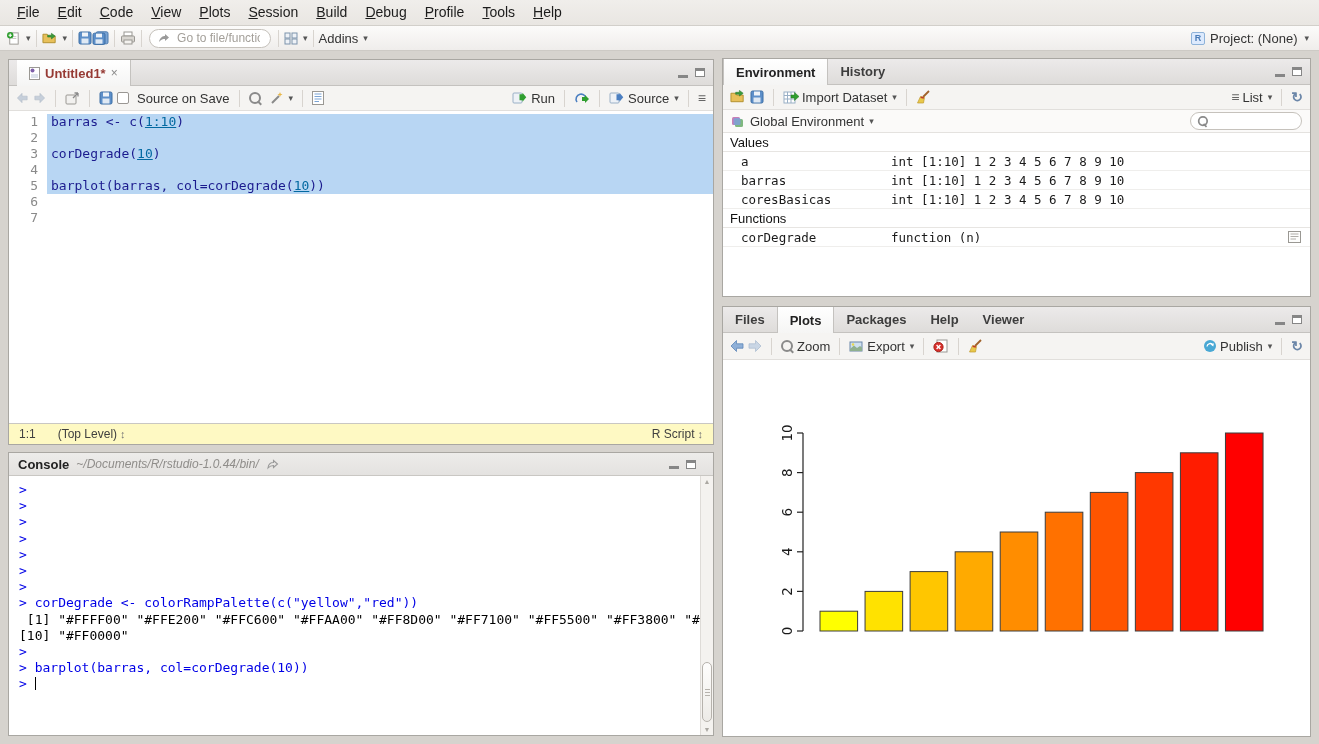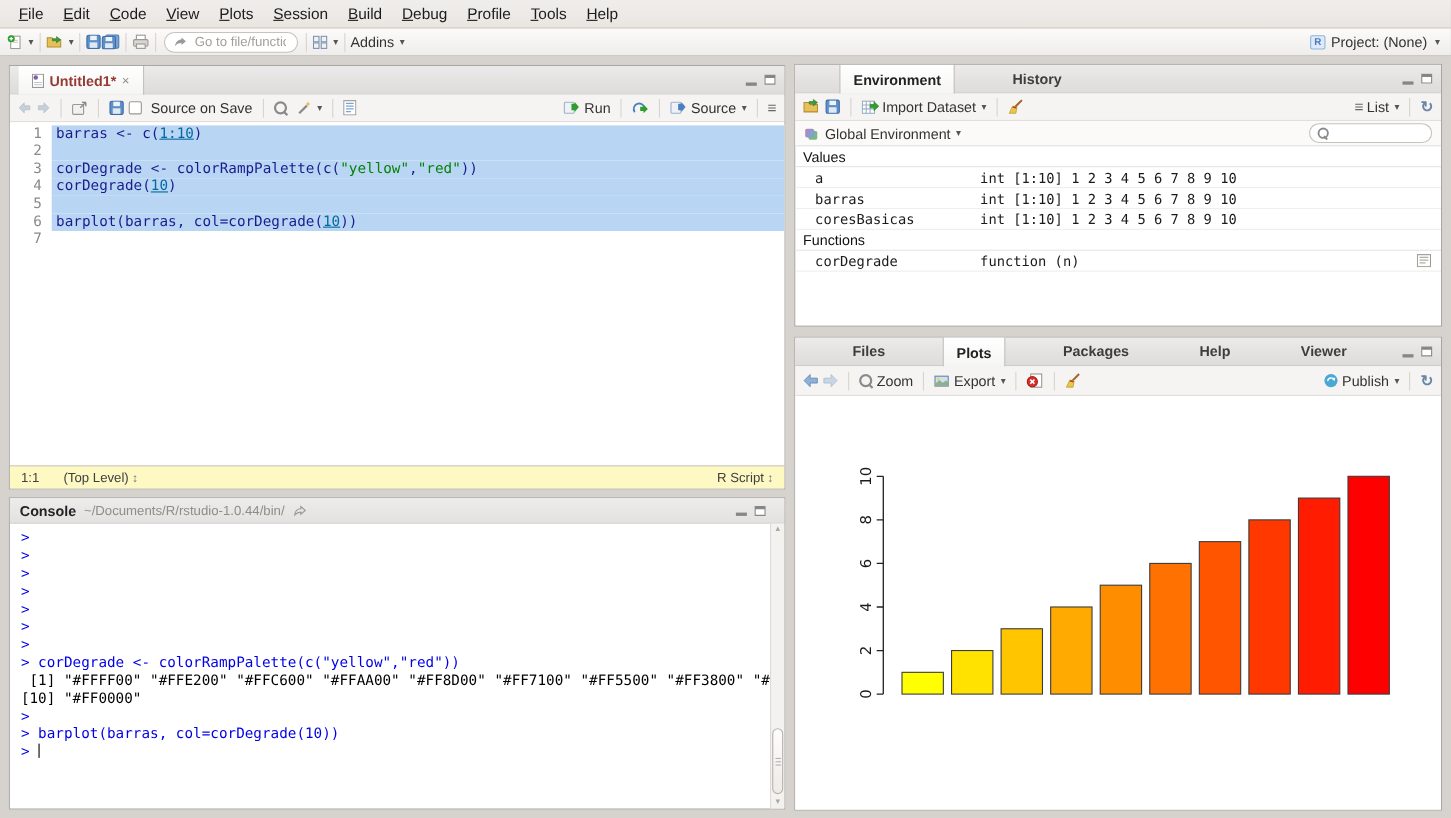--- a/index.html
+++ b/index.html
@@ -34,21 +34,21 @@
 
   
   .pane { position:absolute; background:#fff; border:1px solid #a9a7a2; }
   #source-pane  { left:8px;   top:59px;  width:706px; height:386px; }
   #console-pane { left:8px;   top:452px; width:706px; height:284px; }
   #env-pane     { left:722px; top:58px;  width:589px; height:239px; }
   #plots-pane   { left:722px; top:306px; width:589px; height:431px; }
 
   .tabbar { height:26px; background:linear-gradient(#eceaea,#dedcda); border-bottom:1px solid #c4c2bf;
     display:flex; align-items:stretch; padding-left:0; }
-  .tab { display:flex; align-items:center; gap:5px; padding:0 12px; font-size:13px; font-weight:bold; color:#3d3d3d;margin-left:40px; }
+  .tab { display:flex; align-items:center; gap:5px; padding:0 12px; font-size:13px; font-weight:bold; color:#3d3d3d; }
   .tab.active { background:linear-gradient(#ffffff,#f5f5f4); border-left:1px solid #c4c2bf;
     border-right:1px solid #c4c2bf; margin-bottom:-1px; color:#222; }
   .tab .close-x { font-size:12px; color:#8a8a8a; font-weight:normal; }
   .winbtns { margin-left:auto; display:flex; gap:7px; align-items:center; padding-right:8px; }
   .winbtn-min { width:10px; height:3px; background:#868686; margin-top:7px; }
   .winbtn-max { width:10px; height:9px; border:1px solid #868686; border-top:3px solid #868686; background:#fff; }
 
   .pane-toolbar { height:25px; background:#f5f4f2; border-bottom:1px solid #e1dfdc;
     display:flex; align-items:center; padding:0 7px; gap:4px; font-size:13px; color:#333; }
 
@@ -77,21 +77,21 @@
   .status-bar { position:absolute; bottom:0; left:0; right:0; height:21px; background:#fef9c3;
     border-top:1px solid #c9c7c3; display:flex; align-items:center; font-size:12px; color:#404040;
     padding:0 10px; gap:22px; }
   .updown { color:#777; font-size:11px; margin-left:3px; }
   .status-right { margin-left:auto; }
 
   
   .console-header { height:23px; display:flex; align-items:center; gap:7px; padding:0 9px;
     background:linear-gradient(#edecea,#e4e2e0); border-bottom:1px solid #c9c7c3; }
   .console-title { font-weight:bold; font-size:13px; color:#222; }
-  .console-path { font-size:12px; color:#8f8d8a; }
+  .console-path { font-size:12px; color:#8f8d8a;font-style:italic; }
   .console-body { position:absolute; top:23px; bottom:0; left:0; right:13px;
     font-family:"DejaVu Sans Mono",monospace; font-size:13px; line-height:16.2px;
     padding:6px 0 0 10px; overflow:hidden; }
   .console-line { white-space:pre; }
   .console-line.input  { color:#0000e6; }
   .console-line.output { color:#000; }
   .cursor { display:inline-block; width:1.5px; height:13px; background:#000; vertical-align:-2px; }
   .console-scrollbar { position:absolute; top:23px; right:0; bottom:0; width:13px;
     background:#f4f2ef; border-left:1px solid #dedbd7; }
   .sb-arrow { position:absolute; left:0; right:0; text-align:center; font-size:7px; color:#aba8a2; }
@@ -325,21 +325,20 @@
         <div>2</div>
         <div>3</div>
         <div>4</div>
         <div>5</div>
         <div>6</div>
         <div>7</div>
       </div>
     <div class="code-area">
         <div class="code-line selected"><span class="tok-plain">barras &lt;- c(</span><span class="tok-num">1:10</span><span class="tok-plain">)</span></div>
         <div class="code-line selected"></div>
-        <div class="code-line selected"><span class="tok-plain">corDegrade &lt;- colorRampPalette(c(</span><span class="tok-str">"yellow"</span><span class="tok-plain">,</span><span class="tok-str">"red"</span><span class="tok-plain">))</span></div>
         <div class="code-line selected"><span class="tok-plain">corDegrade(</span><span class="tok-num">10</span><span class="tok-plain">)</span></div>
         <div class="code-line selected"></div>
         <div class="code-line selected"><span class="tok-plain">barplot(barras, col=corDegrade(</span><span class="tok-num">10</span><span class="tok-plain">))</span></div>
         <div class="code-line"></div>
       </div>
   </div>
   <div class="status-bar">
     <span>1:1</span>
     <span>
       <span>(Top Level)</span><span class="updown">↕</span>

